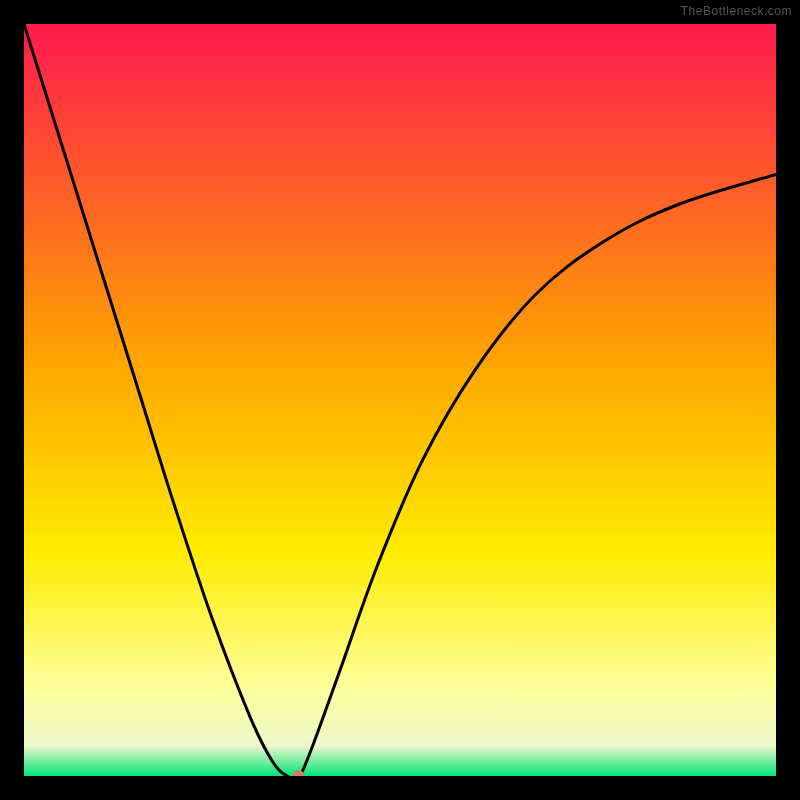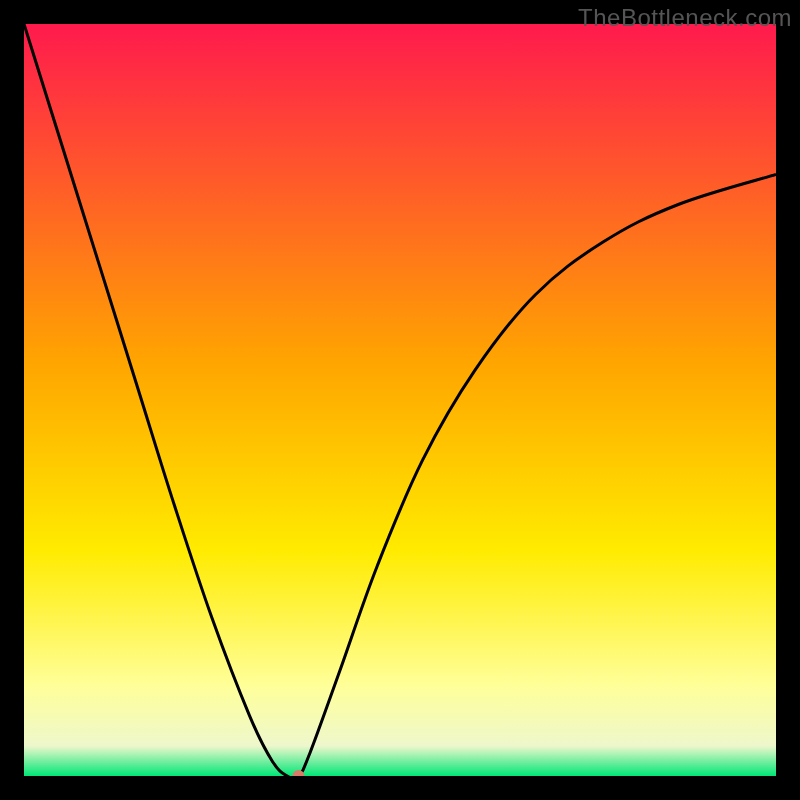--- a/index.html
+++ b/index.html
@@ -17,21 +17,21 @@
     top: 24px;
     width: 752px;
     height: 752px;
     box-sizing: border-box;
   }
   .watermark {
     position: absolute;
     top: 4px;
     right: 8px;
     color: #555;
-    font-size: 24px;
+    font-size: 12px;
     font-weight: 500;
     letter-spacing: 0.5px;
     z-index: 10;
   }
   svg {
     display: block;
   }
 </style>
 </head>
 <body>

